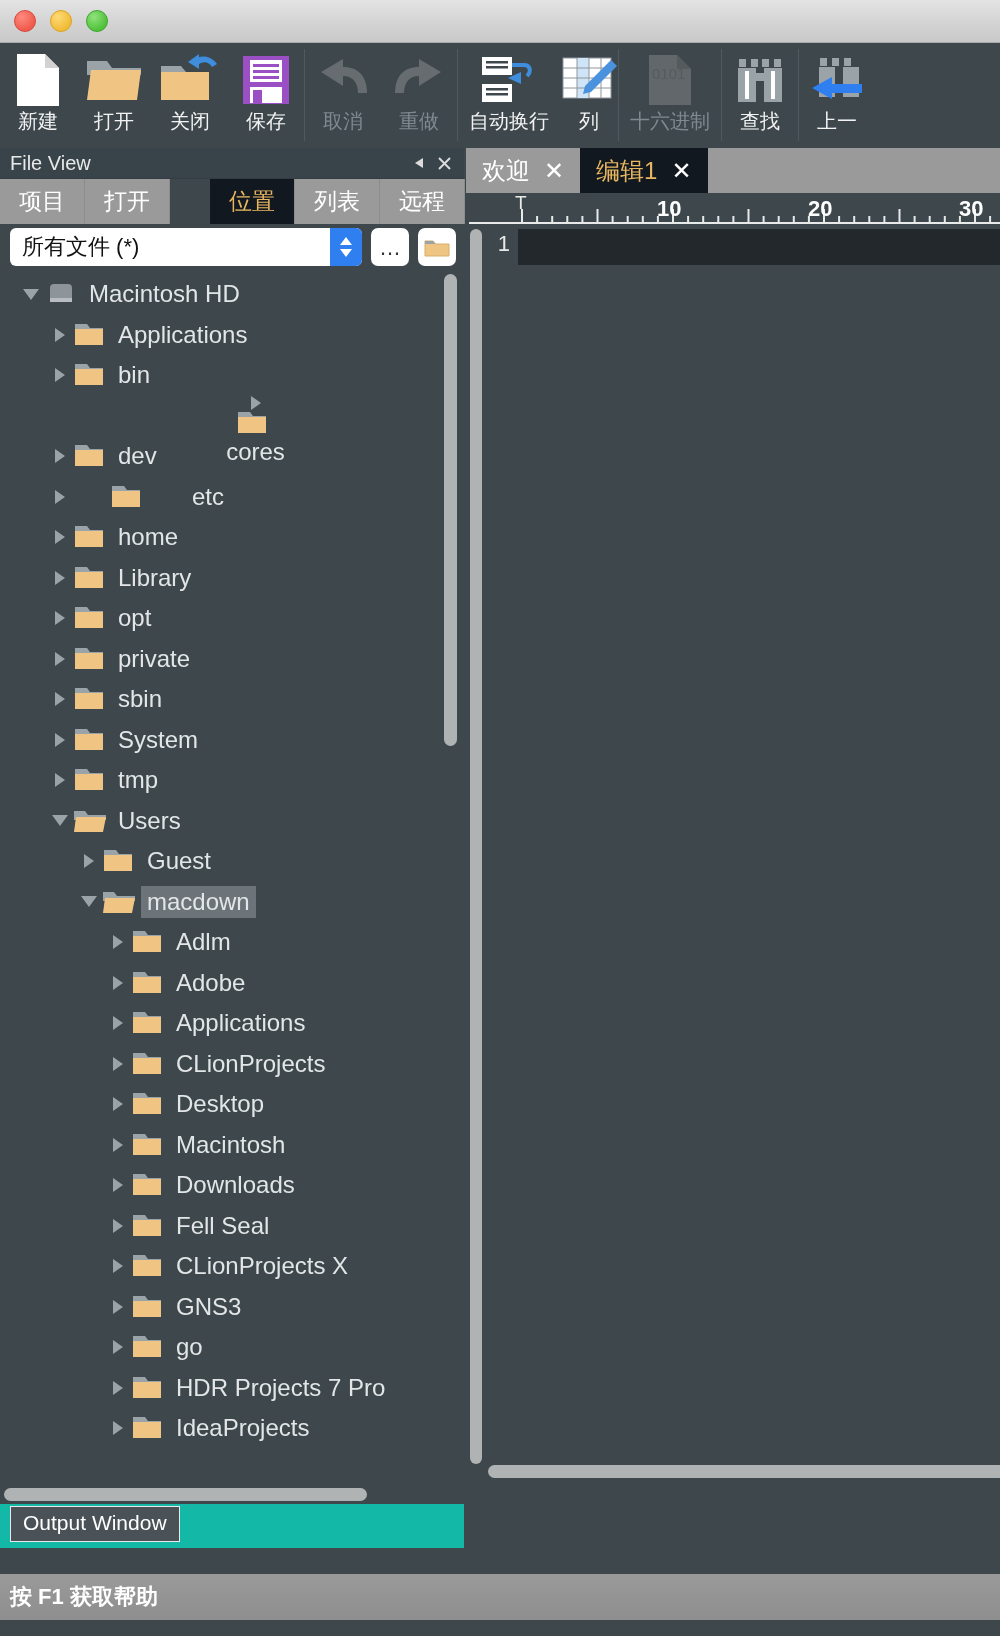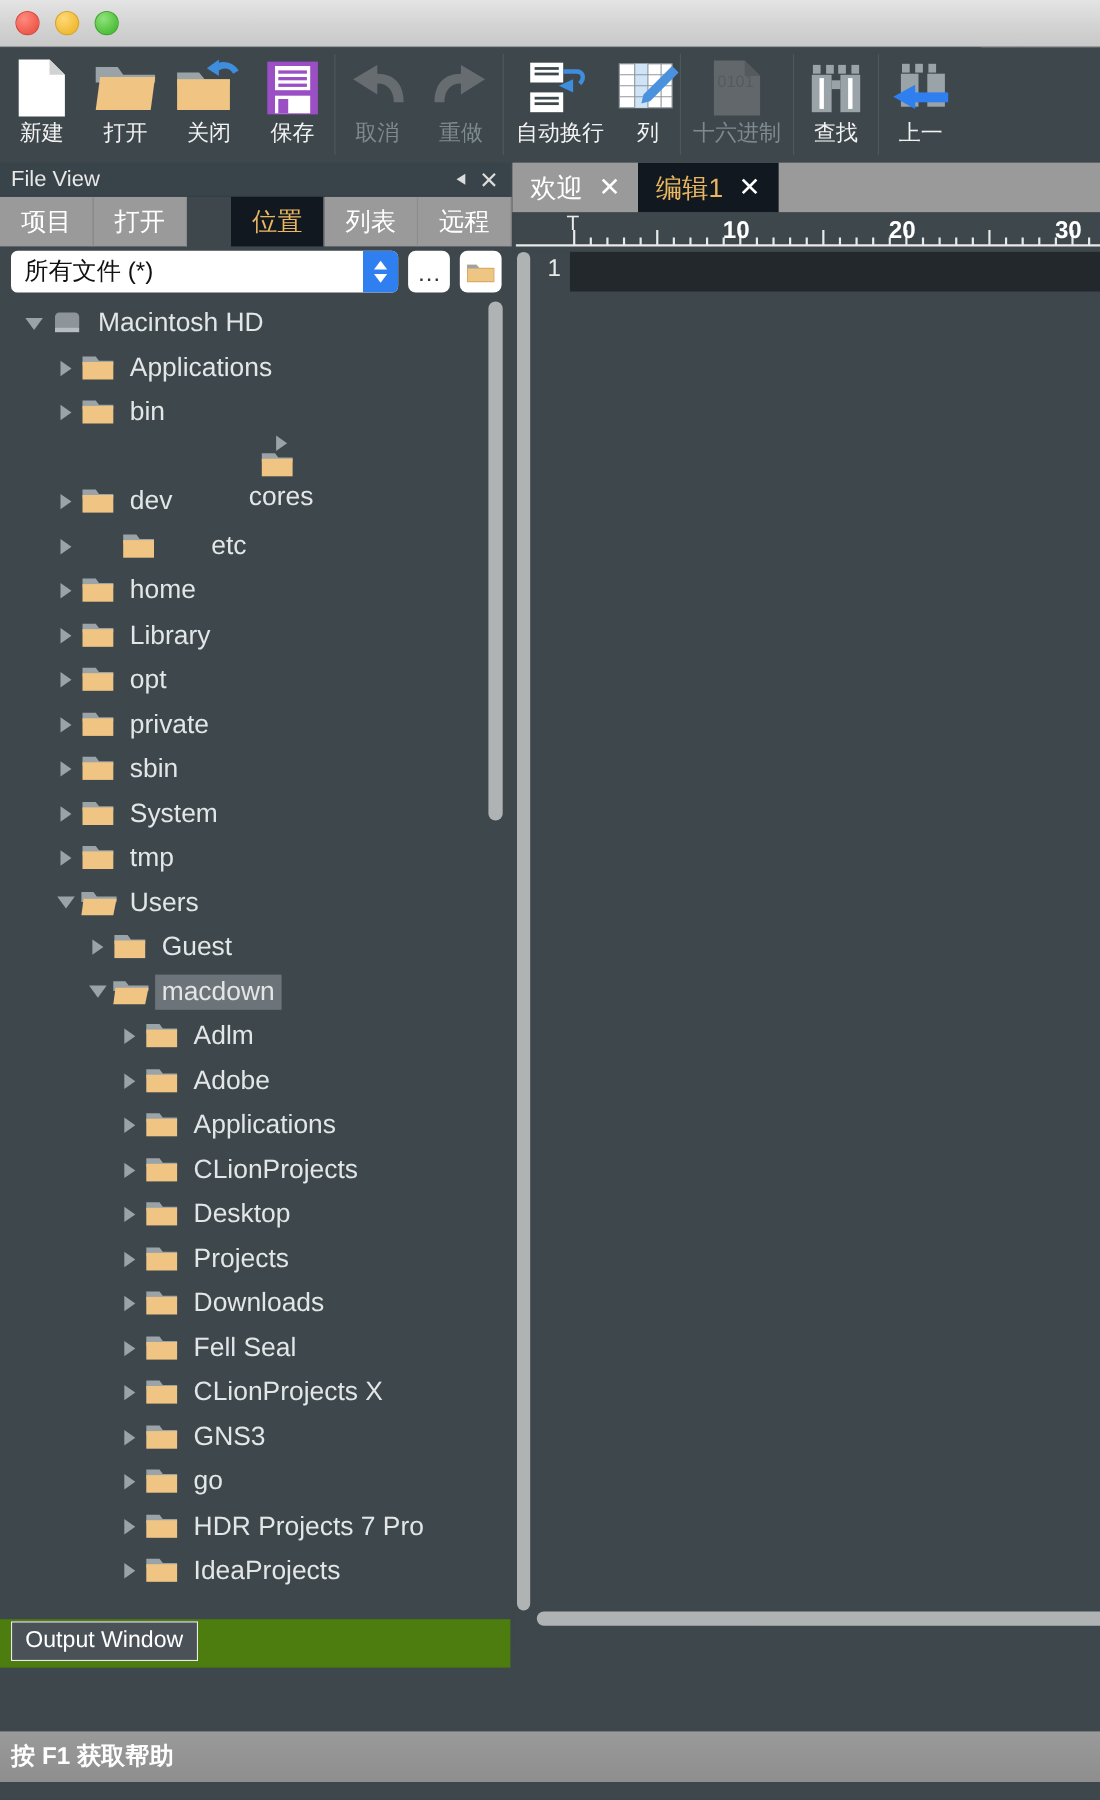--- a/index.html
+++ b/index.html
@@ -95,21 +95,21 @@
 
   .vscroll {
     position: absolute; right: 7px; width: 13px; border-radius: 7px;
     background: #b0b3b3;
   }
   .hscroll {
     position: absolute; height: 13px; border-radius: 7px; background: #b0b3b3;
   }
 
   
-  .outwrap { position: absolute; left: 0; top: 1472px; width: 464px; height: 44px; background: #4d7c0f; }
+  .outwrap { position: absolute; left: 0; top: 1504px; width: 464px; height: 44px; background: #14b8a6; }
   .outtab {
     position: absolute; left: 10px; top: 2px; padding: 4px 12px 6px 12px;
     border: 1px solid #e9e9e9; color: #ffffff; font-size: 21px; background: #4a5258;
   }
 
   
   .editor { position: absolute; top: 148px; left: 466px; width: 534px; height: 1356px; background: #3d474c; }
   .etabs { height: 45px; display: flex; background: #9a9a9a; }
   .etab {
     display: flex; align-items: center; gap: 14px; padding: 0 16px;
@@ -553,21 +553,21 @@
             <div class="tlabel">Desktop</div>
           </div>
           <div class="trow" style="padding-left: 105px;">
             <div class="arrow ">
               <i></i>
             </div>
             <div class="ficon"><svg width="34" height="26" viewBox="0 0 34 26">
                 <path d="M2 2 h12 l3 4 H30 v4 H2 Z" fill="#9aa3a8"></path>
                 <rect x="2" y="7" width="28" height="16" fill="#f0c584"></rect>
               </svg></div>
-            <div class="tlabel">Projects</div>
+            <div class="tlabel">Macintosh</div>
           </div>
           <div class="trow" style="padding-left: 105px;">
             <div class="arrow ">
               <i></i>
             </div>
             <div class="ficon"><svg width="34" height="26" viewBox="0 0 34 26">
                 <path d="M2 2 h12 l3 4 H30 v4 H2 Z" fill="#9aa3a8"></path>
                 <rect x="2" y="7" width="28" height="16" fill="#f0c584"></rect>
               </svg></div>
             <div class="tlabel">Downloads</div>

